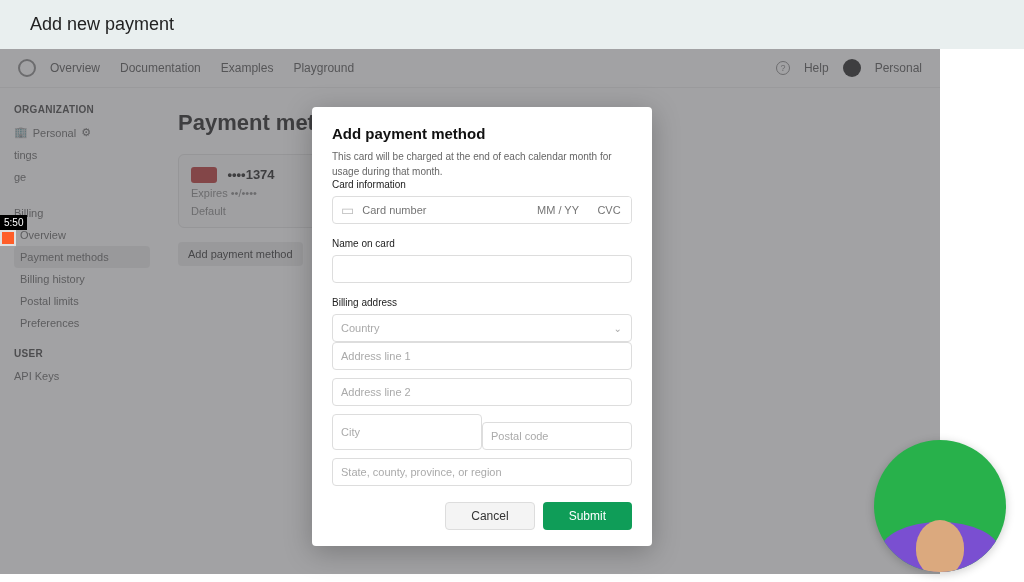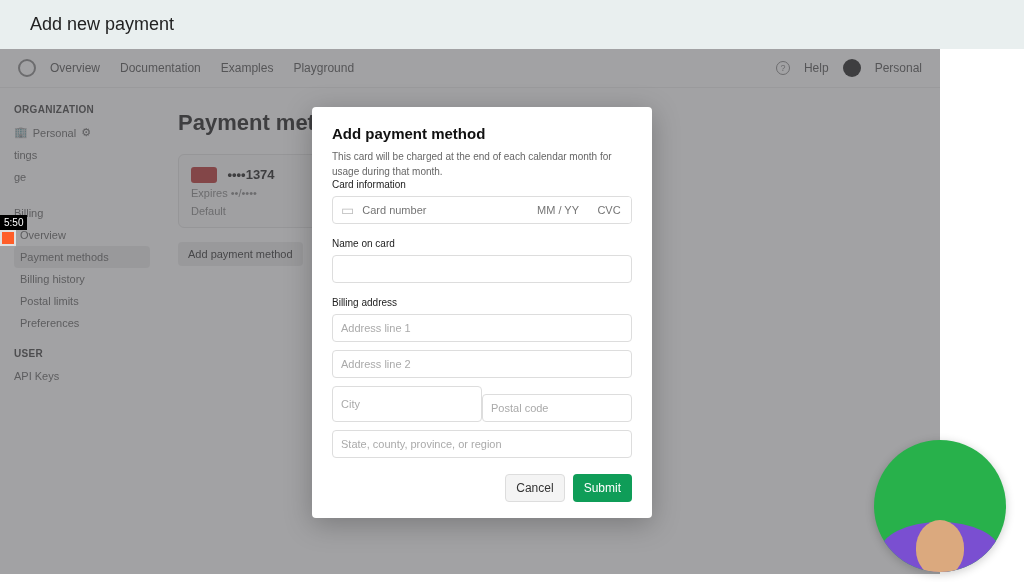--- a/index.html
+++ b/index.html
@@ -41,21 +41,21 @@
   .card-row input { border: none; padding: 7px 8px; font-size: 11px; outline: none; }
   .card-num { flex: 1; }
   .card-icon { color: #bbb; font-size: 14px; padding-left: 8px; display: flex; align-items: center; }
   .card-mmyy { width: 62px; text-align: right; }
   .card-cvc { width: 44px; text-align: center; }
   .select-wrap { position: relative; }
   .select-wrap .chev { position: absolute; right: 10px; top: 9px; font-size: 10px; color: #aaa; pointer-events: none; }
   .row2 { display: flex; gap: 0; }
   .row2 .input { flex: 1; }
   .modal-actions { display: flex; justify-content: flex-end; gap: 8px; margin-top: 16px; }
-  .btn { padding: 6px 10px; font-size: 12px; border-radius: 4px; border: 1px solid transparent; cursor: pointer; }
+  .btn { padding: 6px 25px; font-size: 12px; border-radius: 4px; border: 1px solid transparent; cursor: pointer; }
   .btn-cancel { background: #f4f4f4; border-color: #ddd; color: #333; }
   .btn-submit { background: #0f9d58; color: #ffffff; }
 
   .timer-widget { position: absolute; top: 166px; left: 0; display: flex; flex-direction: column; z-index: 5; }
   .timer-top { background: #000000; color: #fff; font-size: 10px; padding: 2px 4px; }
   .timer-bot { width: 16px; height: 16px; background: #ff5e29; border: 2px solid #e0e0e0; }
 
   .webcam { position: absolute; right: 18px; bottom: 10px; width: 132px; height: 132px; border-radius: 50%; background: #28b14b; overflow: hidden; display: flex; align-items: flex-end; justify-content: center; box-shadow: 0 2px 10px rgba(0,0,0,.2); }
   .person-head { width: 48px; height: 56px; background: #dba97e; border-radius: 50% 50% 46% 46%; margin-bottom: -4px; position: relative; }
   .person-body { position: absolute; bottom: -10px; width: 120px; height: 60px; background: #7a4fd1; border-radius: 50% 50% 0 0; }
@@ -133,20 +133,24 @@
       </div>
     </div>
 
     <div class="sect">
       <div class="label">Name on card</div>
       <input class="input" style="">
     </div>
 
     <div class="sect" style="margin-bottom:0">
       <div class="label">Billing address</div>
+      <div class="select-wrap">
+        <input class="input" placeholder="Country" style="">
+        <span class="chev">⌄</span>
+      </div>
       <input class="input" placeholder="Address line 1" style="">
       <input class="input" placeholder="Address line 2" style="">
       <div class="row2">
         <input class="input" placeholder="City" style="">
         <input class="input" placeholder="Postal code" style="">
       </div>
       <input class="input" placeholder="State, county, province, or region" style="">
     </div>
 
     <div class="modal-actions">

